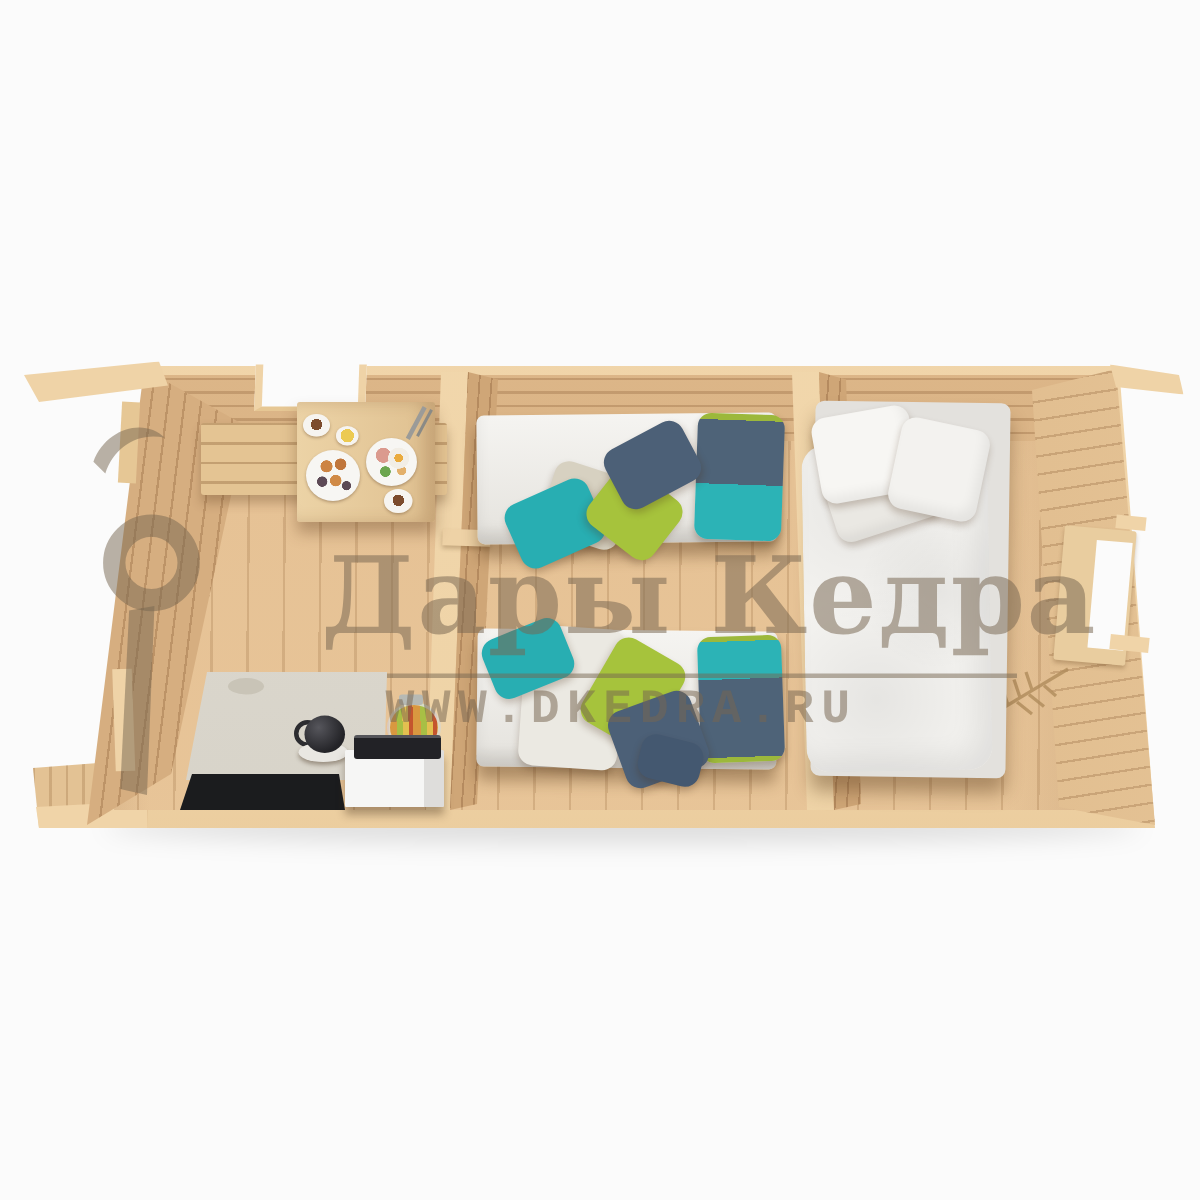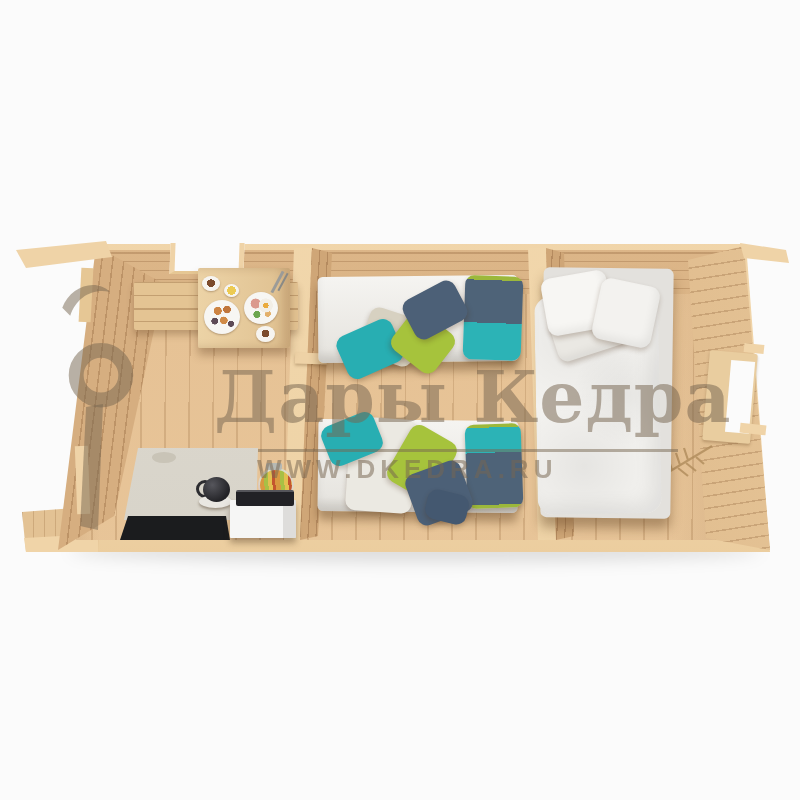--- a/index.html
+++ b/index.html
@@ -147,22 +147,22 @@
   .rail-left{left:76px;top:446px;width:13px;height:68px;background:#efd3a7;transform:rotate(-2deg);}
 
   
   .watermark{position:absolute;inset:0;pointer-events:none;z-index:40;
     color:rgba(118,101,80,.52);}
   .wm-ornament{position:absolute;left:44px;top:276px;width:106px;height:258px;}
   .wm-brand{position:absolute;left:214px;top:362px;font-family:"DejaVu Serif",serif;
     font-weight:bold;font-size:71px;letter-spacing:1px;white-space:nowrap;line-height:1;}
   .wm-rule{position:absolute;left:258px;top:449px;width:420px;height:3px;
     background:rgba(118,101,80,.5);}
-  .wm-url{position:absolute;left:257px;top:455px;font-family:Liberation Sans, sans-serif;
-    font-weight:bold;font-size:26px;letter-spacing:5px;white-space:nowrap;line-height:1.1;}
+  .wm-url{position:absolute;left:257px;top:455px;font-family:Liberation Mono, monospace;
+    font-weight:bold;font-size:32px;letter-spacing:5px;white-space:nowrap;line-height:1.1;}
 
   .z2{z-index:2}.z3{z-index:3}.z4{z-index:4}.z5{z-index:5}.z6{z-index:6}
   .z7{z-index:7}.z8{z-index:8}.z9{z-index:9}.z10{z-index:10}.z12{z-index:12}
 </style>
 </head>
 <body>
 
 <div id="scene">
 
   <div class="el ground-shadow"></div>

